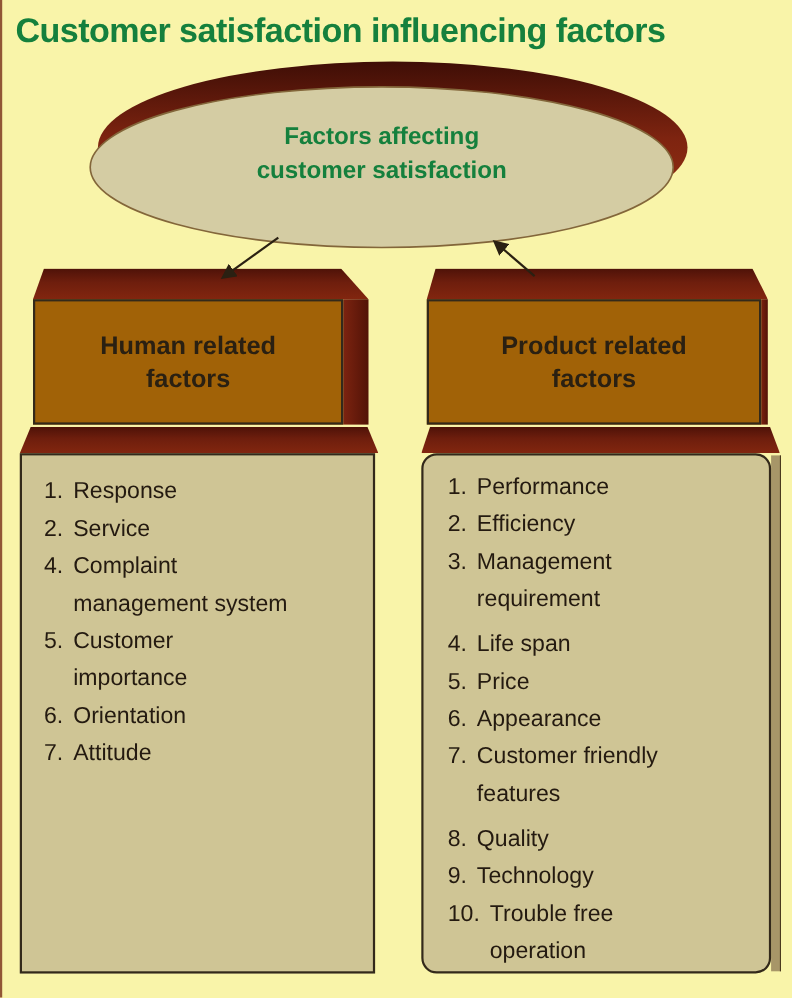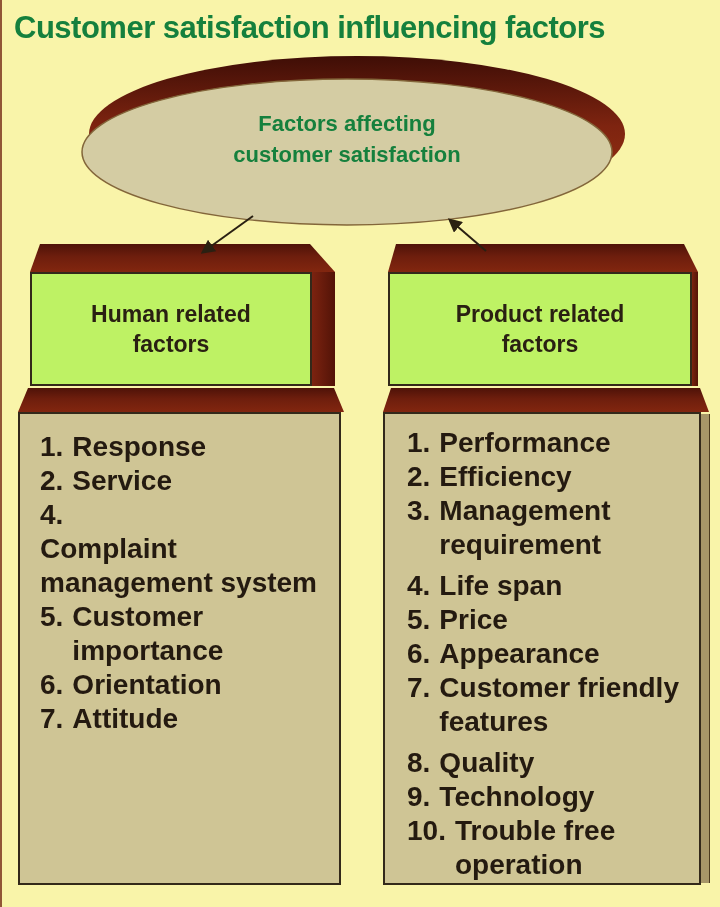--- a/index.html
+++ b/index.html
@@ -25,30 +25,30 @@
   .box{position:absolute;z-index:3;}
   .lid{position:absolute;left:0;top:0;background:linear-gradient(180deg,#4e1208 0%,#6e1e0d 45%,#82260f 100%);}
   .side-maroon{position:absolute;background:linear-gradient(90deg,#7c2310,#521307);}
   .side-tan{position:absolute;background:#a79668;border-right:1px solid #4b3a1e;}
   .face{
     position:absolute;box-sizing:border-box;
     background:#d2c89a;border:2px solid #33291a;
   }
   .face.header{
     display:flex;align-items:center;justify-content:center;text-align:center;
-    background:#bef264;
+    background:#a16207;
   }
   .header-title{
     font-size:23px;font-weight:700;line-height:30px;white-space:pre-line;color:#2a2012;
   }
   ul.factor-list{list-style:none;margin:0;padding:0;}
   .face.list{background:#cfc595;}
   #human-face{padding:16px 6px 0 20px;}
   #product-face{padding:12px 4px 0 22px;}
-  .factor-list li{font-size:28px;font-weight:700;line-height:34px;}
+  .factor-list li{font-size:21px;font-weight:400;line-height:34px;}
   .factor-list li.gap{margin-top:7px;}
   .factor-list .num{margin-right:9px;}
   .factor-list .txt{display:inline-block;vertical-align:top;white-space:pre-line;}
 </style>
 </head>
 <body>
 
 <div class="abs" id="page-left-edge"></div>
 
 <div class="abs" id="title">Customer satisfaction influencing factors</div>
@@ -108,21 +108,21 @@
 importance</span></li>
       <li><span class="num">6.</span><span class="txt">Orientation</span></li>
       <li><span class="num">7.</span><span class="txt">Attitude</span></li>
     </ul>
   </div>
 </div>
 
 <div class="box" style="left:383px;top:388px;width:326px;height:497px;">
   <div class="lid" style="width:326px;height:24px;clip-path:polygon(8px 0,317px 0,326px 24px,0 24px);"></div>
   <div class="side-tan" style="left:318px;top:26px;width:8px;height:469px;"></div>
-  <div class="face list" id="product-face" style="left:0;top:24px;width:318px;height:473px;">
+  <div class="face list" id="product-face" style="left:0;top:24px;width:318px;height:473px;border-radius:14px;">
     <ul class="factor-list">
       <li><span class="num">1.</span><span class="txt">Performance</span></li>
       <li><span class="num">2.</span><span class="txt">Efficiency</span></li>
       <li><span class="num">3.</span><span class="txt">Management
 requirement</span></li>
       <li class="gap"><span class="num">4.</span><span class="txt">Life span</span></li>
       <li><span class="num">5.</span><span class="txt">Price</span></li>
       <li><span class="num">6.</span><span class="txt">Appearance</span></li>
       <li><span class="num">7.</span><span class="txt">Customer friendly
 features</span></li>

